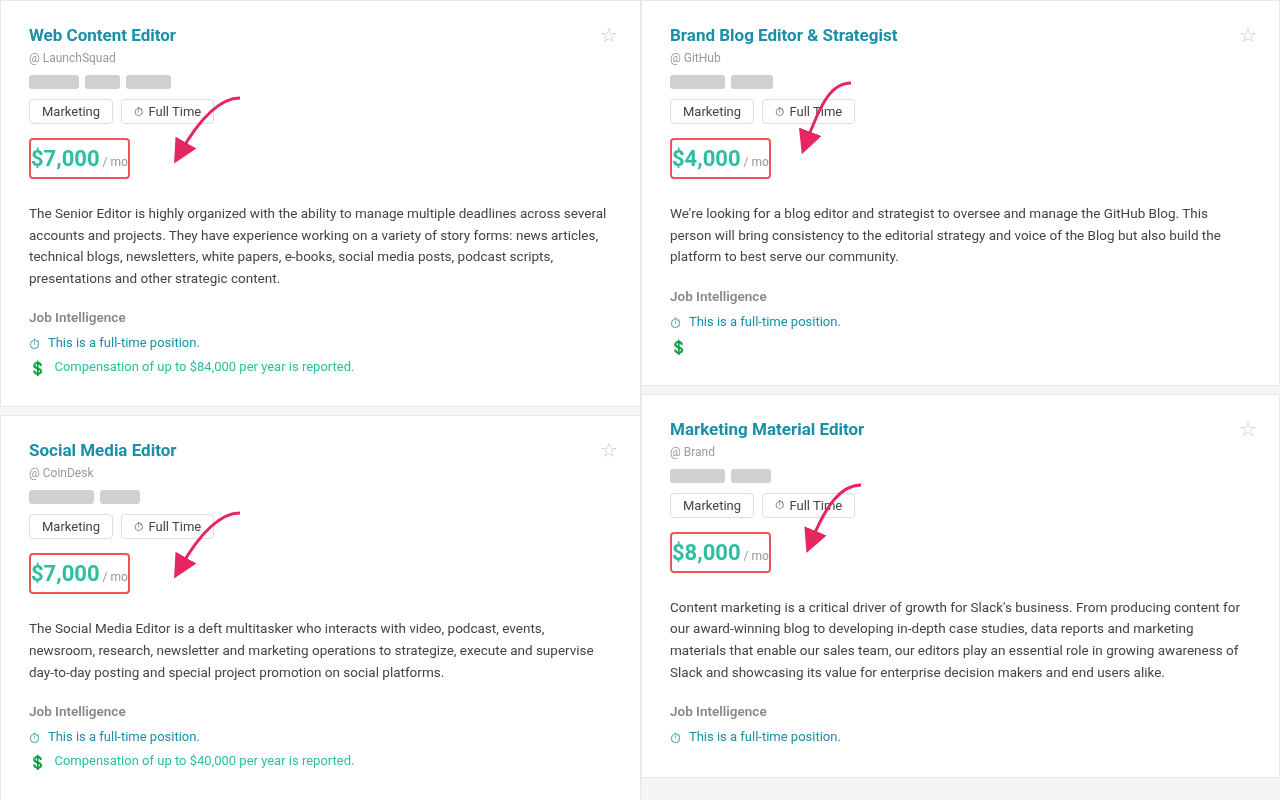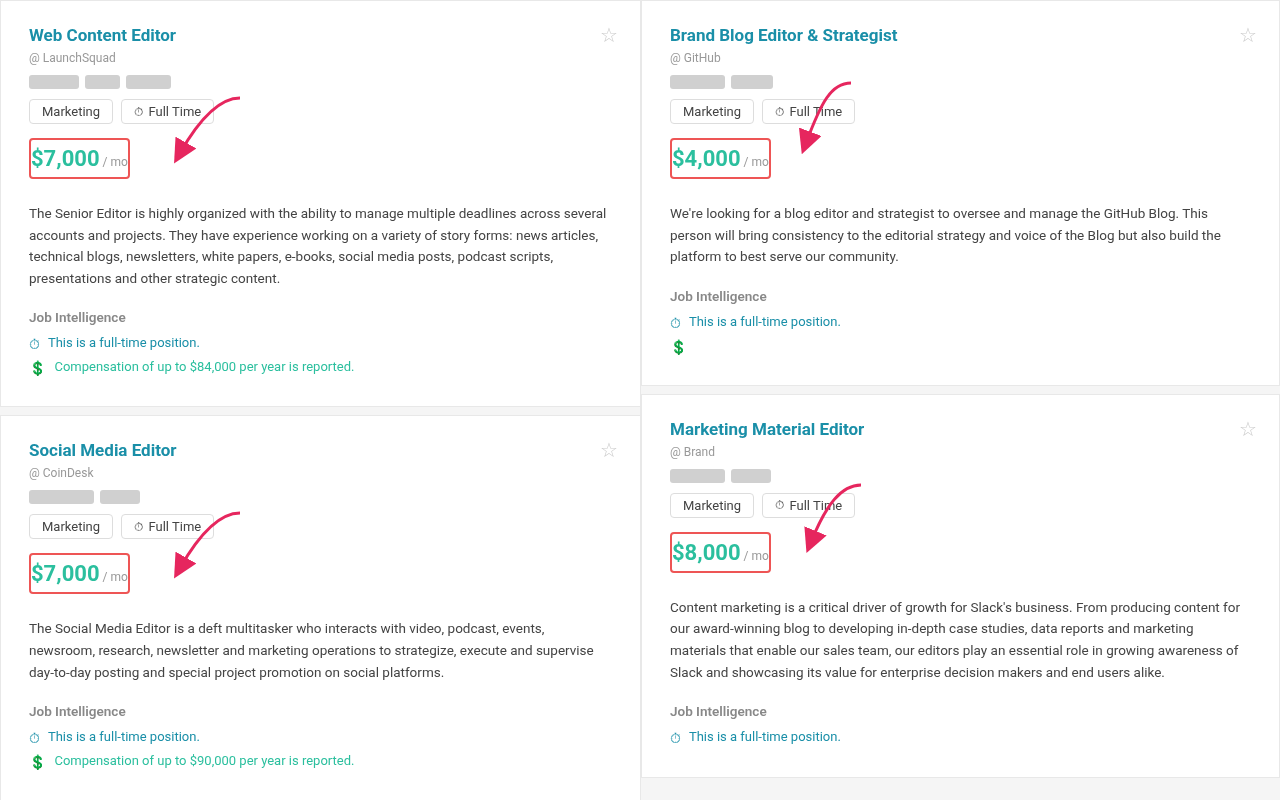--- a/index.html
+++ b/index.html
@@ -229,21 +229,21 @@
       </div>
       <div class="job-description">The Social Media Editor is a deft multitasker who interacts with video, podcast, events, newsroom, research, newsletter and marketing operations to strategize, execute and supervise day-to-day posting and special project promotion on social platforms.</div>
       <div class="job-intelligence-section">
         <div class="job-intelligence-title">Job Intelligence</div>
         <div class="intelligence-item fulltime">
           <span class="intel-icon">⏱</span>
           <span>This is a full-time position.</span>
         </div>
         <div class="intelligence-item compensation">
           <span class="intel-icon">💲</span>
-          <span>Compensation of up to $90,000 per year is reported.</span>
+          <span>Compensation of up to $40,000 per year is reported.</span>
         </div>
       </div>
     </div>
 
   </div>
 
   <div class="column" style="border-left: 1px solid #e8e8e8;">
 
     <div class="job-card card-relative">
       <button class="star-btn">☆</button>

